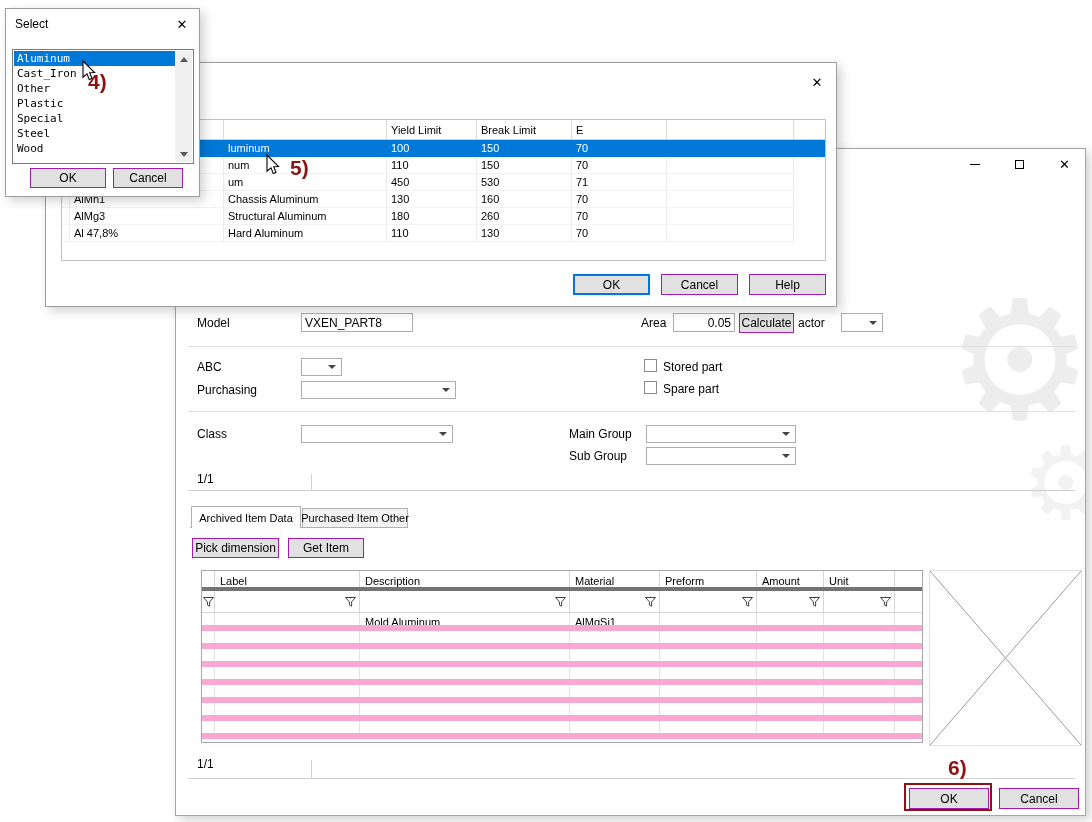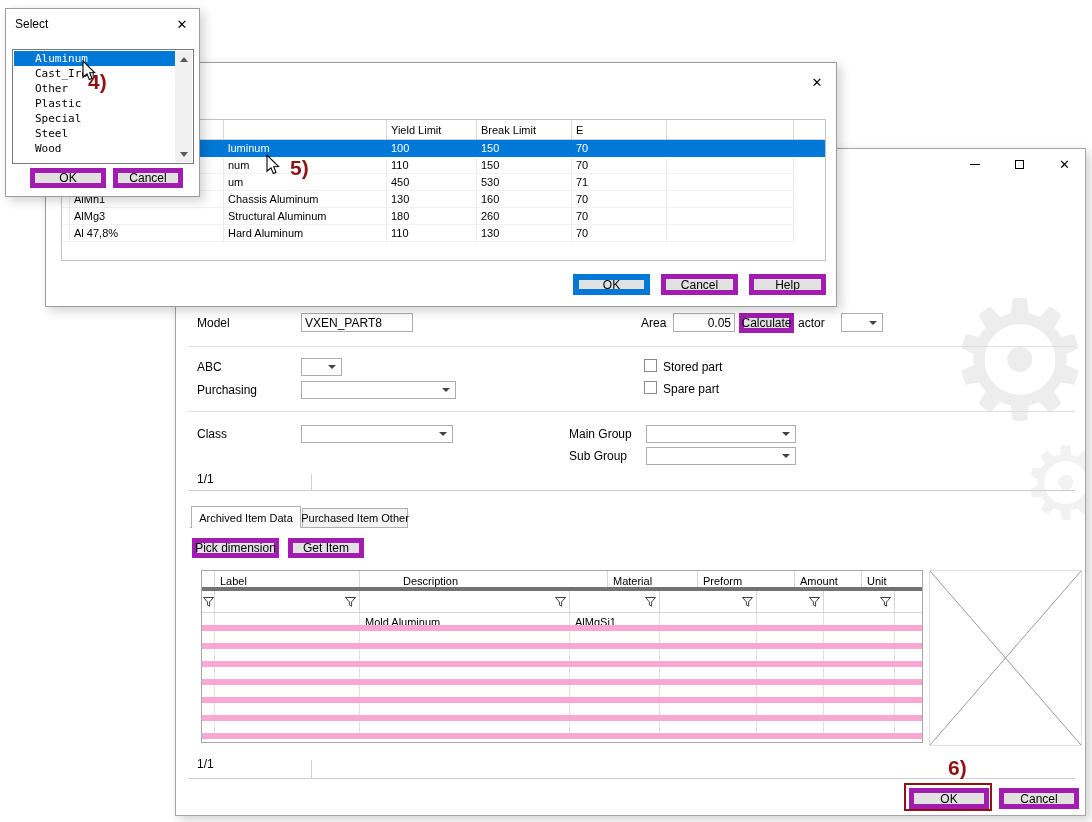--- a/index.html
+++ b/index.html
@@ -1,37 +1,37 @@
 <!DOCTYPE html>
 <html style="--sel: #0078d7; --ann: #8e1414;"><head>
 <meta charset="utf-8">
 <style>
   *{box-sizing:border-box;margin:0;padding:0}
   :root{--sel:#0078d7;--ann:#8e1414}
   body{width:1092px;height:822px;position:relative;background:#fff;overflow:hidden;
        font-family:"Liberation Sans","DejaVu Sans",sans-serif;font-size:12px;color:#000}
   .dlg{position:absolute;background:#fff;border:1px solid #9c9c9c;box-shadow:4px 4px 10px rgba(0,0,0,.18)}
   .lbl{position:absolute;font-size:12px;white-space:nowrap}
-  .btn{position:absolute;background:#e1e1e1;border:5px solid #a21caf;display:flex;align-items:center;justify-content:center;font-size:12px;white-space:nowrap}
+  .btn{position:absolute;background:#e1e1e1;border:1px solid #a21caf;display:flex;align-items:center;justify-content:center;font-size:12px;white-space:nowrap}
   .btn.def{border-color:var(--sel);box-shadow:inset 0 0 0 1px var(--sel)}
   .tb{position:absolute;background:#fff;border:1px solid #abadb3;font-size:12px;padding:0 3px;font-family:inherit;outline:none;color:#000}
   .combo{position:absolute;background:#fff;border:1px solid #abadb3}
   .combo::after{content:"";position:absolute;right:5px;top:50%;margin-top:-2px;border:4px solid transparent;border-top-color:#444}
   .chk{position:absolute;width:13px;height:13px;background:#fff;border:1px solid #8a8a8a}
   .hline{position:absolute;height:1px;background:#e0e0e0}
   .vtick{position:absolute;width:1px;background:#cfcfcf}
   .sysbtn{position:absolute;display:flex;align-items:center;justify-content:center;color:#000}
 
   
   #select-dialog{left:5px;top:8px;width:195px;height:189px;z-index:30}
   #select-title{left:9px;top:8px}
   #select-close{left:161px;top:3px;width:30px;height:24px;font-size:13px}
   #select-list{position:absolute;left:6px;top:40px;width:182px;height:115px;border:1px solid #7a7a7a;background:#fff}
   #select-list .items{position:absolute;left:1px;top:1px;right:18px;bottom:1px;overflow:hidden}
-  .lb-item{font-family:"DejaVu Sans Mono",monospace;font-size:11px;height:15px;line-height:15px;padding-left:21px;white-space:nowrap}
+  .lb-item{font-family:"DejaVu Sans Mono",monospace;font-size:11px;height:15px;line-height:15px;padding-left:3px;white-space:nowrap}
   .lb-item.sel{background:var(--sel);color:#fff}
   .sbar{position:absolute;top:1px;right:1px;bottom:1px;width:17px;background:#f0f0f0}
   .sbtn{position:absolute;left:0;width:17px;height:16px;display:flex;align-items:center;justify-content:center}
   #sbtn-up{top:0}#sbtn-down{bottom:0}
   .tri-up{width:0;height:0;border:4px solid transparent;border-bottom:5px solid #5a5a5a;margin-top:-4px}
   .tri-down{width:0;height:0;border:4px solid transparent;border-top:5px solid #5a5a5a;margin-bottom:-4px}
   #select-ok{left:24px;top:159px;width:76px;height:20px}
   #select-cancel{left:107px;top:159px;width:70px;height:20px}
 
   
@@ -182,21 +182,21 @@
   <div class="tab" id="tab1">Archived Item Data</div>
   <div class="tab" id="tab2">Purchased Item Other</div>
 
   <div class="btn" id="pick-dimension">Pick dimension</div>
   <div class="btn" id="get-item">Get Item</div>
 
   <div id="item-grid">
       <div class="g-row hdr">
         <div class="g-cell" style="width: 13px;"></div>
         <div class="g-cell" style="width: 145px;">Label</div>
-        <div class="g-cell" style="width: 210px; margin-left: 38px;">Description</div>
+        <div class="g-cell" style="width: 210px;">Description</div>
         <div class="g-cell" style="width: 90px;">Material</div>
         <div class="g-cell" style="width: 97px;">Preform</div>
         <div class="g-cell" style="width: 67px;">Amount</div>
         <div class="g-cell" style="width: 71px;">Unit</div>
         <div class="g-cell" style="width: 27px; border-right: none;"></div>
       </div>
       <div class="g-row filter">
         <div class="g-cell fcenter" style="width: 13px;">
           <span style="line-height:0"><svg width="11" height="10" viewBox="0 0 11 10">
               <path d="M0.5 0.5 H10.5 L6.6 4.9 V9.2 L4.4 8 V4.9 Z" fill="none" stroke="#404040"></path>

